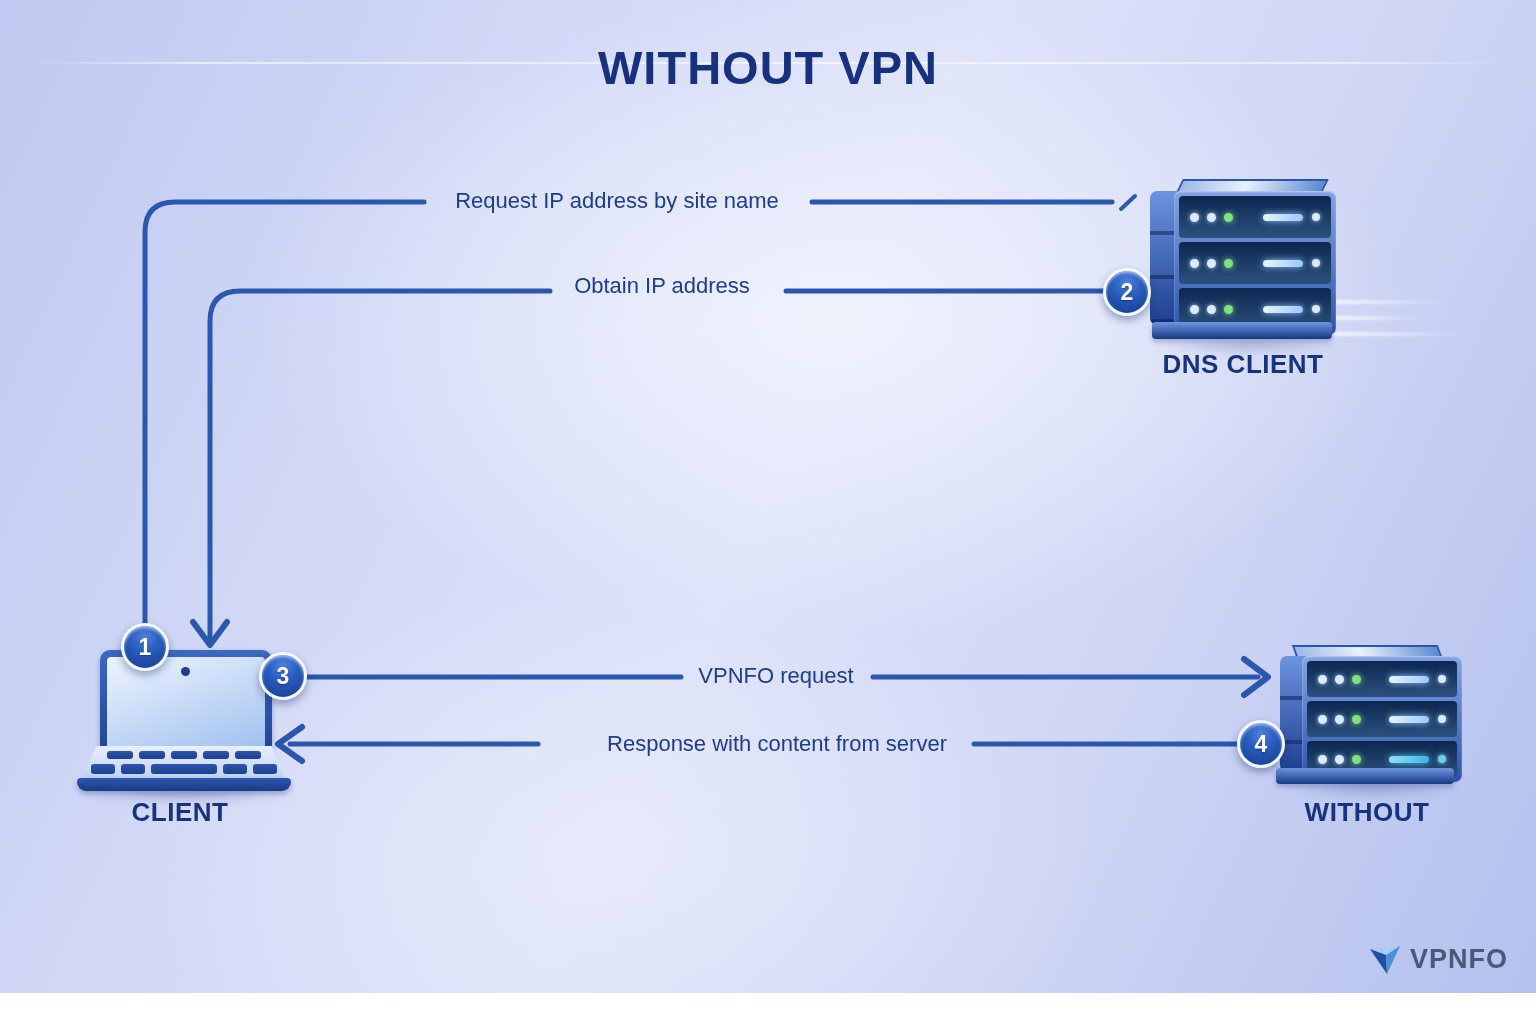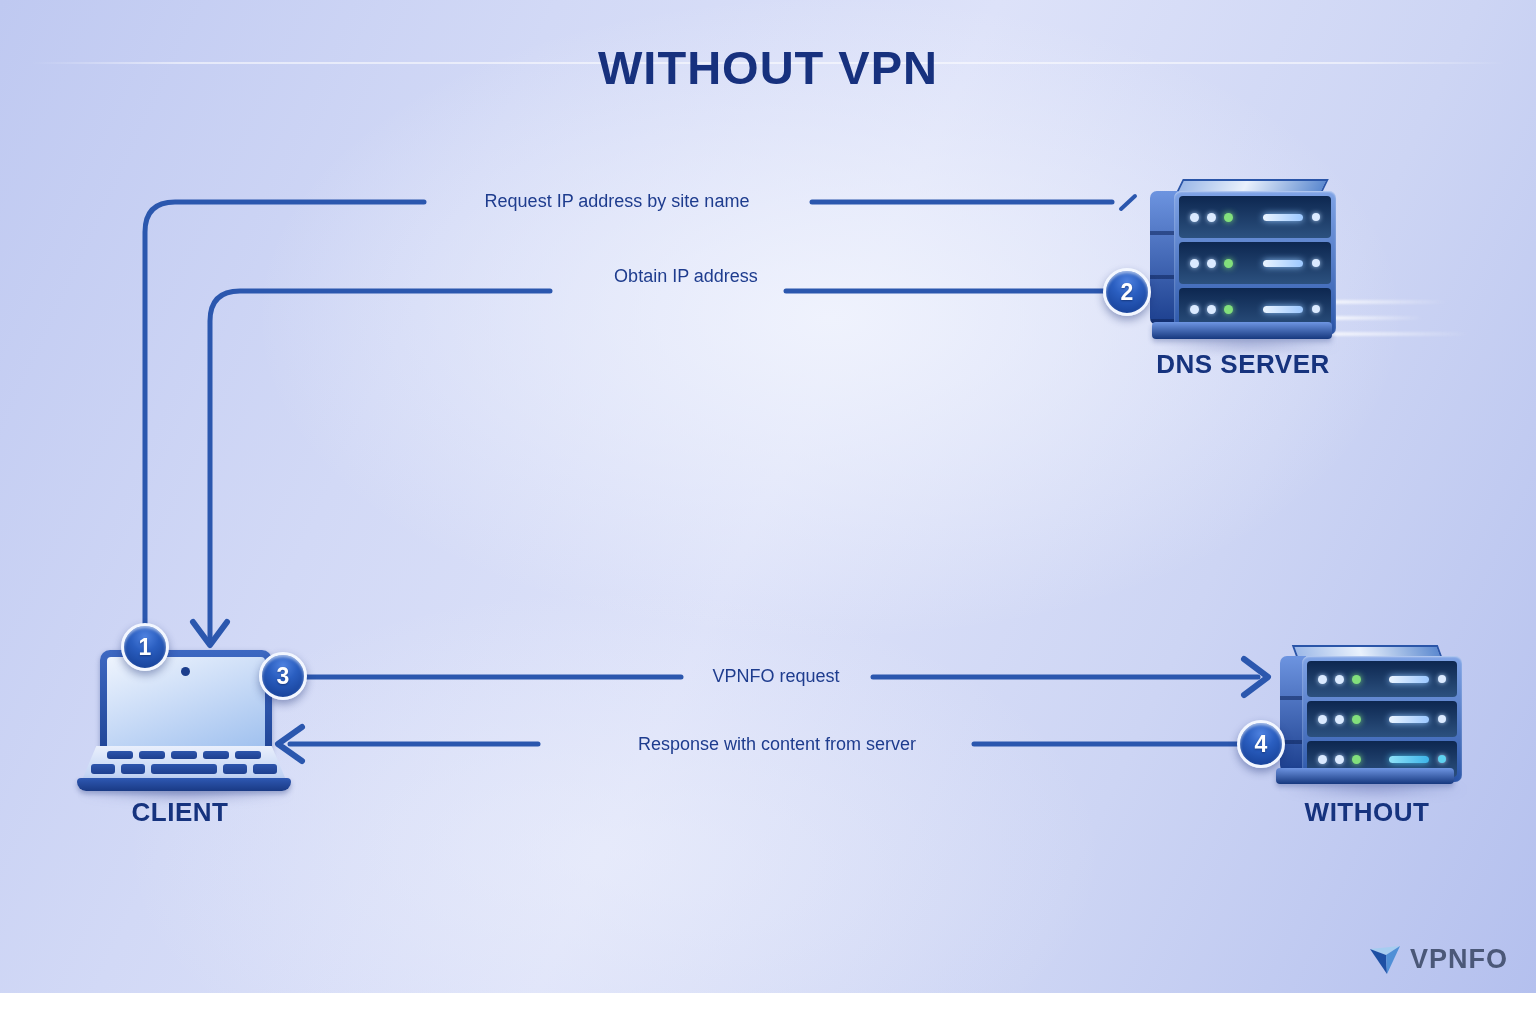--- a/index.html
+++ b/index.html
@@ -18,21 +18,21 @@
     background: linear-gradient(90deg, rgba(255,255,255,0) 2%, rgba(255,255,255,.55) 12%, rgba(255,255,255,.55) 88%, rgba(255,255,255,0) 98%);
   }
   .page-title {
     position:absolute; left:0; top:40px; width:100%;
     text-align:center; font-size:47px; font-weight:800;
     color:#17317e; letter-spacing:1px;
   }
   svg.connectors { position:absolute; left:0; top:0; z-index:2; }
   .flow-label {
     position:absolute; transform:translate(-50%,-50%);
-    font-size:18px; font-weight:500; color:#1e3c8e; white-space:nowrap; z-index:3;
+    font-size:22px; font-weight:500; color:#1e3c8e; white-space:nowrap; z-index:3;
   }
   .badge {
     position:absolute; transform:translate(-50%,-50%);
     width:42px; height:42px; border-radius:50%;
     background: radial-gradient(circle at 50% 26%, #4f82e0 0%, #2a5ec0 38%, #123a8e 100%);
     border: 3px solid #f3f7ff;
     box-shadow: 0 4px 8px rgba(20,40,110,.40), inset 0 2px 3px rgba(255,255,255,.55);
     display:flex; align-items:center; justify-content:center;
     color:#ffffff; font-size:23px; font-weight:700;
     text-shadow: 0 1px 2px rgba(10,25,70,.5);
@@ -173,21 +173,21 @@
     <g stroke="#2b57ae" stroke-width="5" stroke-linecap="round" stroke-linejoin="round">
       <path d="M1238,744 L974,744"></path>
       <path d="M538,744 L290,744"></path>
       <path d="M302,727 L278,744 L302,761" fill="none" stroke-width="6"></path>
     </g>
 
     <line x1="1243" y1="388" x2="1243" y2="614" stroke="url(#fadeline)" stroke-width="2"></line>
   </svg>
 
   <div class="flow-label" style="left:617px; top:201px;">Request IP address by site name</div>
-  <div class="flow-label" style="left:662px; top:276px;margin-left:24px;">Obtain IP address</div>
+  <div class="flow-label" style="left:662px; top:286px;">Obtain IP address</div>
   <div class="flow-label" style="left:776px; top:676px;">VPNFO request</div>
   <div class="flow-label" style="left:755px; top:744px;margin-left:22px;">Response with content from server</div>
 
   <div class="badge" style="left:145px; top:647px;">1</div>
   <div class="badge" style="left:1127px; top:292px;">2</div>
   <div class="badge" style="left:283px; top:676px;">3</div>
   <div class="badge" style="left:1261px; top:744px;">4</div>
 
   <div class="floor-shadow" style="left:76px; top:786px; width:220px; height:16px;"></div>
   <div class="laptop">
@@ -250,21 +250,21 @@
             <span class="led green"></span>
           </span>
         <span class="io">
             <span class="io-bar"></span>
             <span class="io-dot"></span>
           </span>
       </div>
     </div>
     <div class="srv-base"></div>
   </div>
-  <div class="node-label" style="left:1243px; top:364px;">DNS SERVER</div>
+  <div class="node-label" style="left:1243px; top:364px;">DNS CLIENT</div>
 
   <div class="floor-shadow" style="left:1278px; top:782px; width:190px; height:15px;"></div>
   <div class="server-icon web">
     <div class="srv-top"></div>
     <div class="srv-side"></div>
     <div class="srv-body">
       <div class="srv-unit">
         <span class="leds">
             <span class="led"></span>
             <span class="led"></span>

